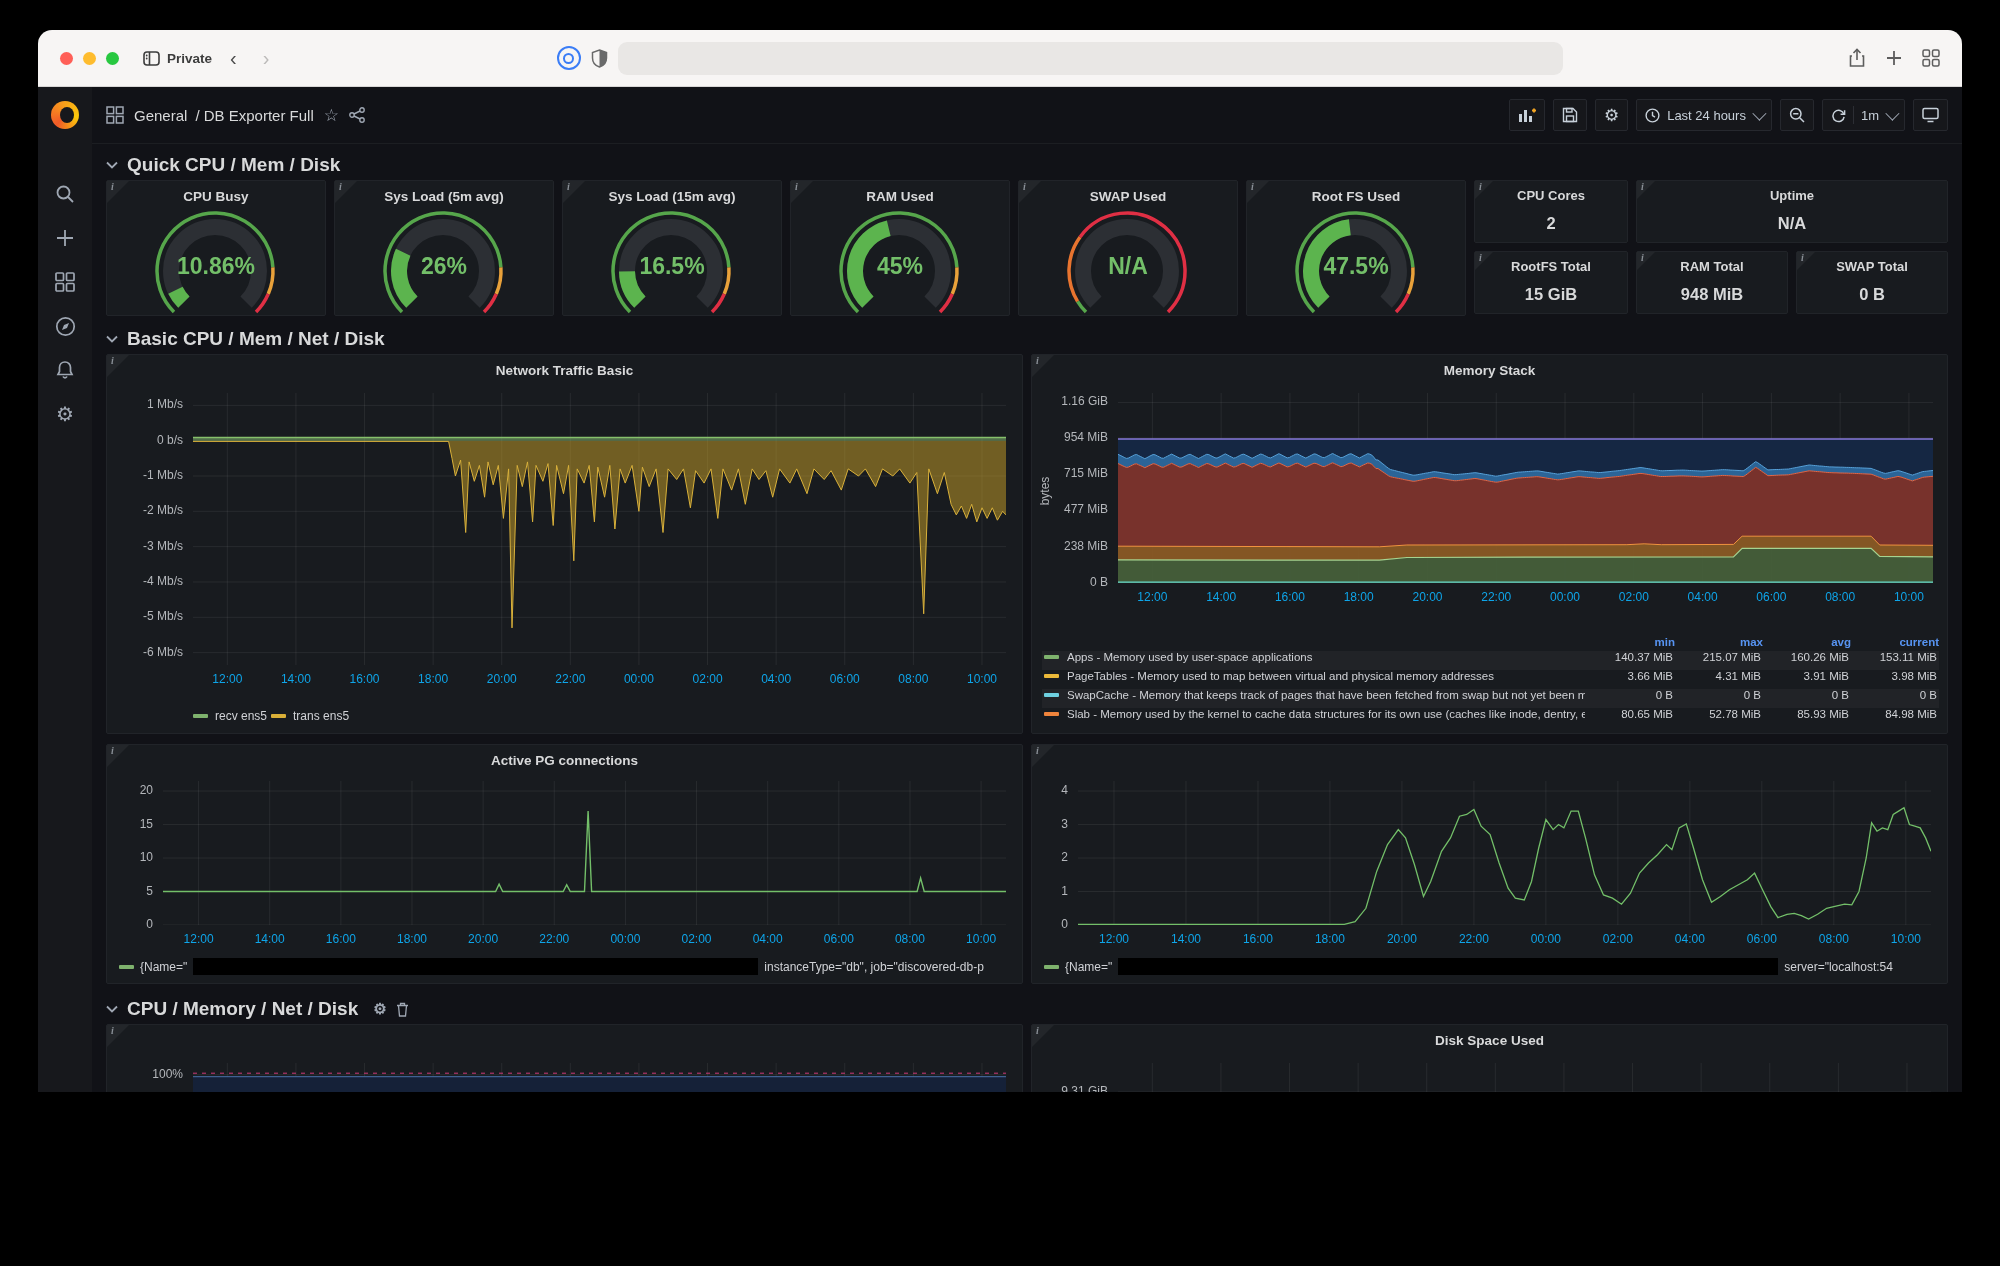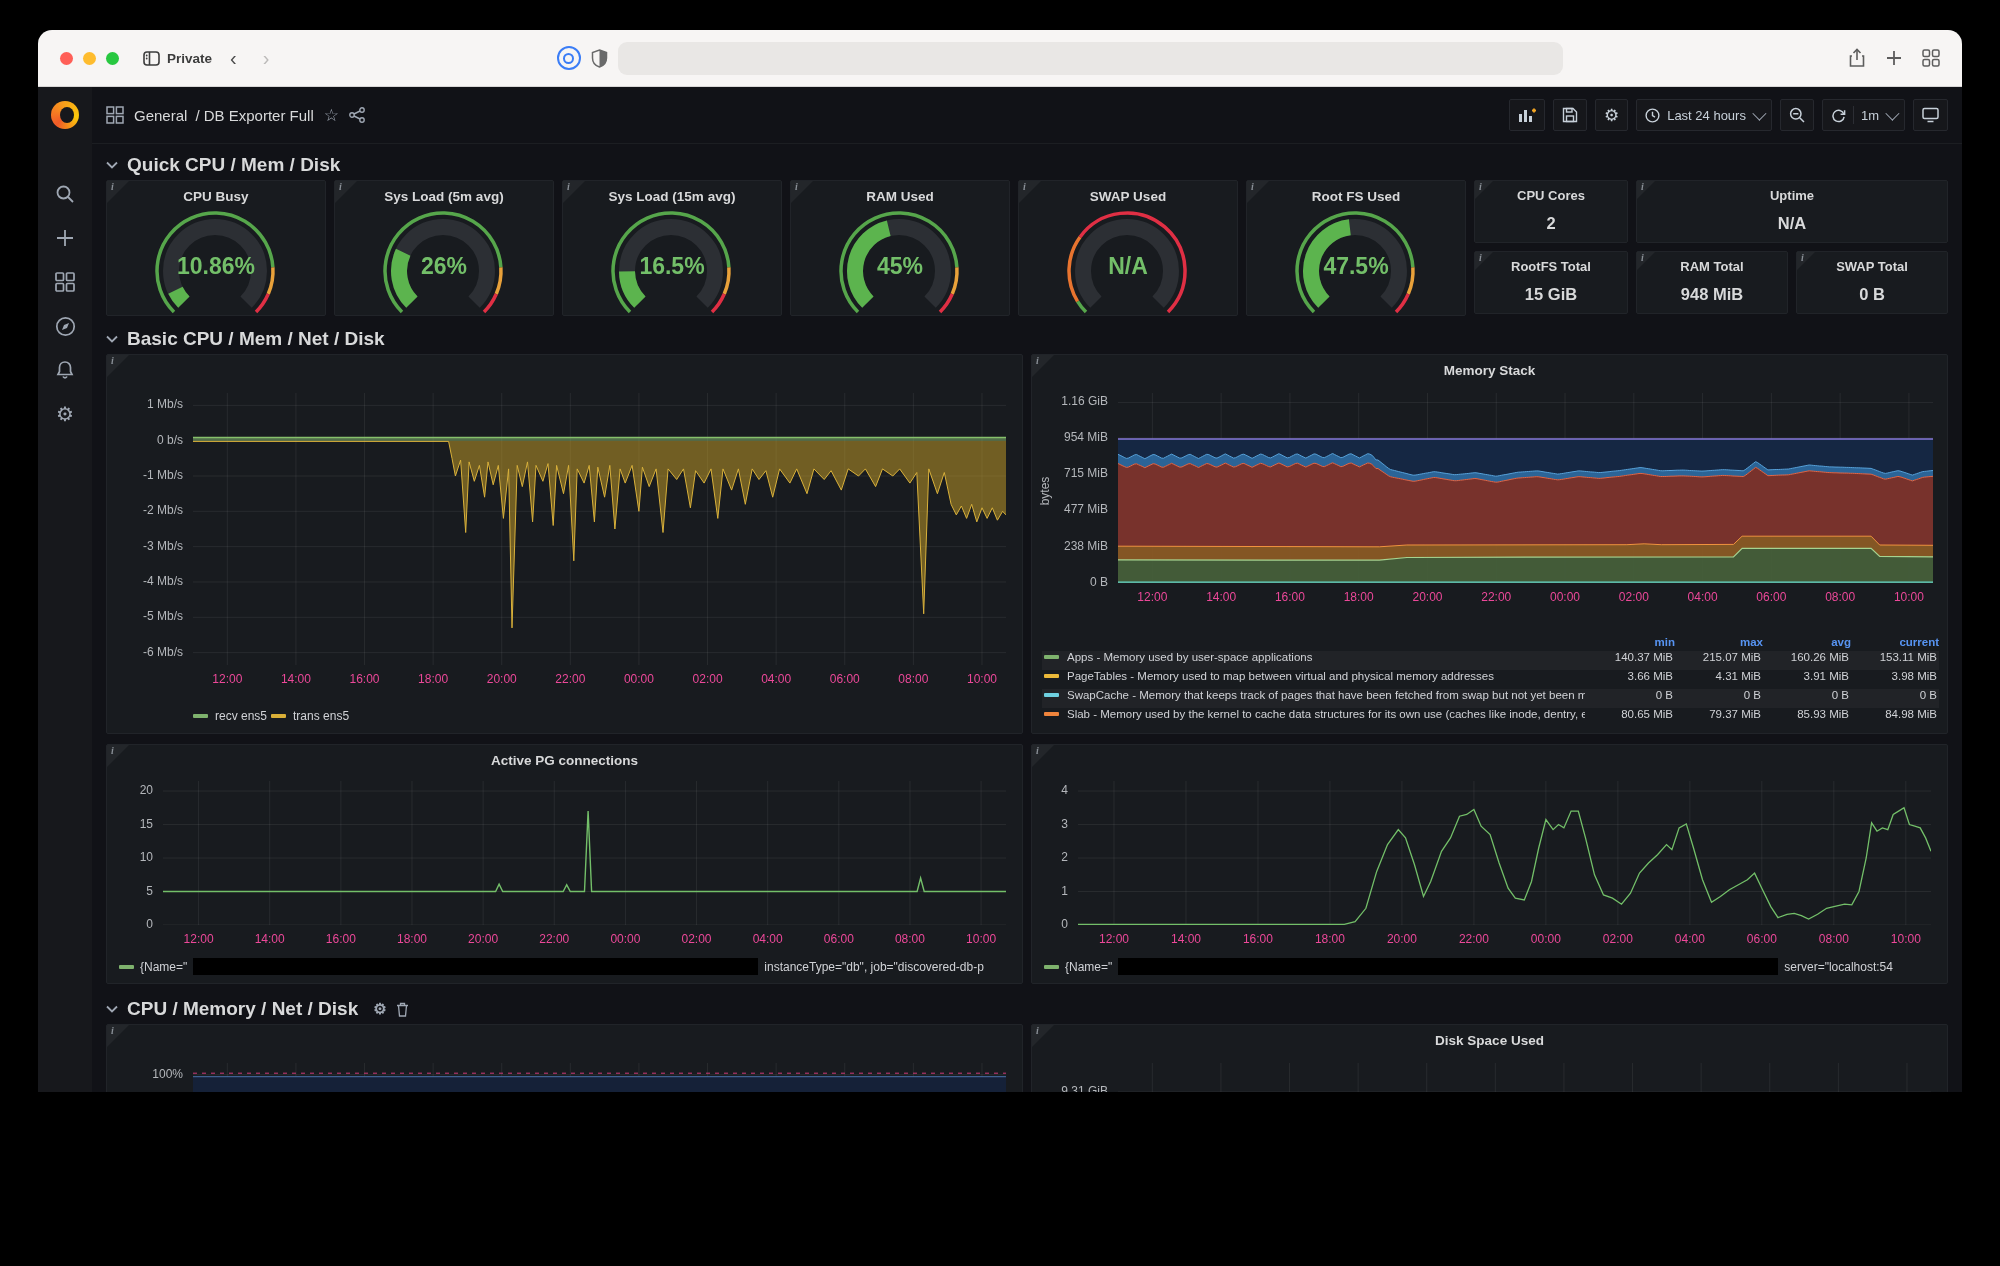--- a/index.html
+++ b/index.html
@@ -62,21 +62,21 @@
   .chart-panel{flex:1;min-width:0;overflow:hidden;}
   .h378{height:378px}.h238{height:238px}.h300{height:300px}
   .plot-area{position:absolute;}
   .pa-network{top:38px;left:86px;right:16px;bottom:68px;}
   .pa-memory{top:38px;left:86px;right:14px;bottom:150px;}
   .pa-pg{top:36px;left:56px;right:16px;bottom:58px;}
   .pa-queries{top:36px;left:46px;right:16px;bottom:58px;}
   .pa-cpu{top:38px;left:86px;right:16px;bottom:4px;}
   .pa-disk{top:38px;left:86px;right:16px;bottom:4px;}
   .yt{position:absolute;right:calc(100% + 10px);width:72px;text-align:right;font-size:12px;color:#b4b7bb;}
-  .xt{position:absolute;top:calc(100% + 7px);width:60px;text-align:center;font-size:12px;color:#ec4899;}
+  .xt{position:absolute;top:calc(100% + 7px);width:60px;text-align:center;font-size:12px;color:#0ea5e9;}
   .rot-label{position:absolute;left:2px;top:46%;width:22px;display:flex;justify-content:center;white-space:nowrap;
     transform:rotate(-90deg);font-size:12px;color:#b4b7bb;}
   .legend-line{position:absolute;left:86px;bottom:10px;display:flex;align-items:center;gap:4px;font-size:12px;color:#d0d2d6;}
   .leg-item{display:flex;align-items:center;gap:7px;}
   .sw{width:15px;height:4px;border-radius:1px;flex:none;}
   .redact-line{position:absolute;left:12px;right:12px;bottom:8px;display:flex;align-items:center;gap:6px;font-size:12px;color:#d0d2d6;white-space:nowrap;overflow:hidden;}
   .redact{height:17px;background:#000;flex:none;}
   .mem-legend{position:absolute;left:10px;right:8px;bottom:6px;font-size:11.5px;color:#d0d2d6;}
   .hrow{display:flex;height:18px;align-items:center;color:#5794f2;font-weight:700;}
   .hcell{width:88px;text-align:right;}
@@ -379,20 +379,21 @@
                 <svg class="icon" width="12" height="8" viewBox="0 0 12 8">
                   <path d="M1 1.5 L6 6.5 L11 1.5" fill="none" stroke="#9fa7b3" stroke-width="1.8"></path>
                 </svg>
               </span>
             <span>Basic CPU / Mem / Net / Disk</span>
           </div>
 
           <div class="row">
             <div class="panel chart-panel h378">
               <span class="panel-info">i</span>
+              <div class="panel-title">Network Traffic Basic</div>
               <div class="plot-area pa-network"><svg width="813" height="272" viewBox="0 0 813 272">
                     <line x1="34.30379746835443" x2="34.30379746835443" y1="0" y2="272" stroke="rgba(255,255,255,0.07)"></line>
                     <line x1="102.9113924050633" x2="102.9113924050633" y1="0" y2="272" stroke="rgba(255,255,255,0.07)"></line>
                     <line x1="171.51898734177215" x2="171.51898734177215" y1="0" y2="272" stroke="rgba(255,255,255,0.07)"></line>
                     <line x1="240.126582278481" x2="240.126582278481" y1="0" y2="272" stroke="rgba(255,255,255,0.07)"></line>
                     <line x1="308.7341772151899" x2="308.7341772151899" y1="0" y2="272" stroke="rgba(255,255,255,0.07)"></line>
                     <line x1="377.34177215189874" x2="377.34177215189874" y1="0" y2="272" stroke="rgba(255,255,255,0.07)"></line>
                     <line x1="445.9493670886076" x2="445.9493670886076" y1="0" y2="272" stroke="rgba(255,255,255,0.07)"></line>
                     <line x1="514.5569620253165" x2="514.5569620253165" y1="0" y2="272" stroke="rgba(255,255,255,0.07)"></line>
                     <line x1="583.1645569620254" x2="583.1645569620254" y1="0" y2="272" stroke="rgba(255,255,255,0.07)"></line>
@@ -496,21 +497,21 @@
                   <span class="mval">0 B</span>
                   <span class="mval">0 B</span>
                   <span class="mval">0 B</span>
                 </div>
                 <div class="mrow">
                   <span class="mlabel">
                       <span class="sw" style="background: rgb(239, 132, 60);"></span>
                       <span>Slab - Memory used by the kernel to cache data structures for its own use (caches like inode, dentry, etc)</span>
                     </span>
                   <span class="mval">80.65 MiB</span>
-                  <span class="mval">79.37 MiB</span>
+                  <span class="mval">52.78 MiB</span>
                   <span class="mval">85.93 MiB</span>
                   <span class="mval">84.98 MiB</span>
                 </div>
               </div>
             </div>
           </div>
 
           <div class="row">
             <div class="panel chart-panel h238">
               <span class="panel-info">i</span>

